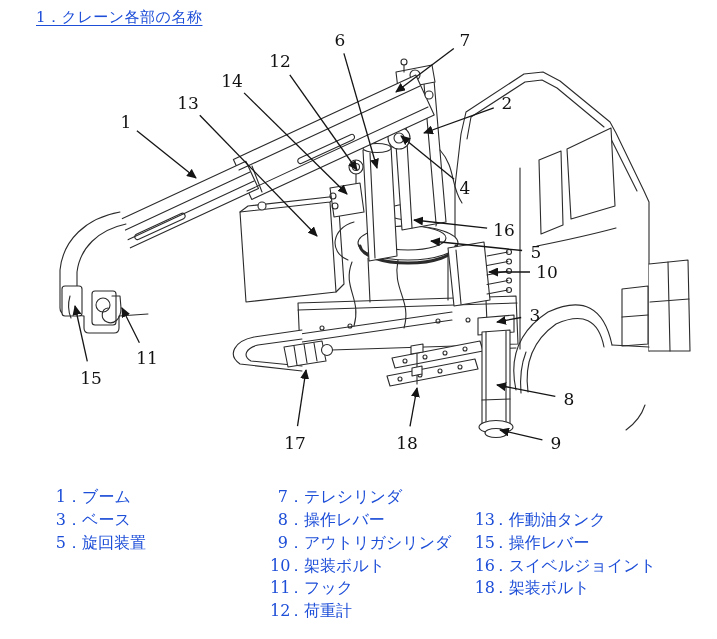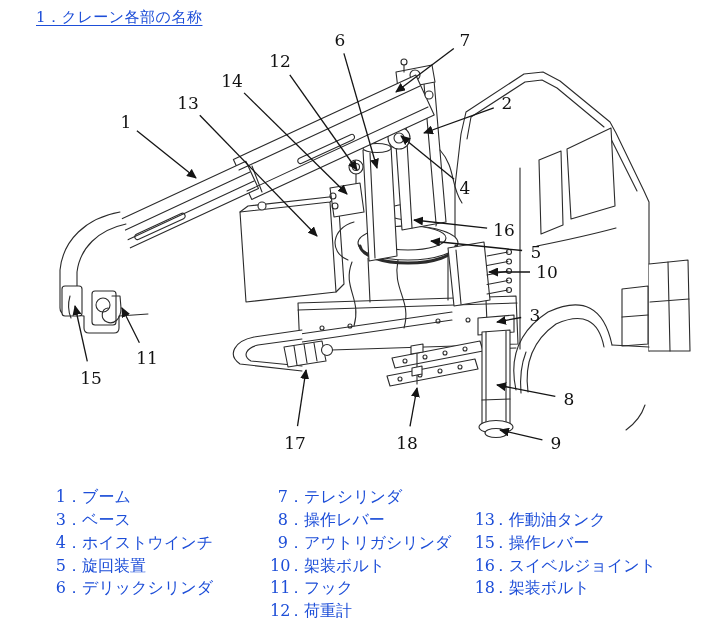--- a/index.html
+++ b/index.html
@@ -275,23 +275,21 @@
           <line x1="410.0" y1="426.3" x2="417" y2="388" class="callout-line" marker-end="url(#arrowhead)"></line>
           <text x="407" y="449" text-anchor="middle" class="callout-num">18</text>
         </g>
       </g>
   </svg>
 
   <div class="legend" id="legend">
       <div class="col col1">
         <div class="legend-item"><span class="lnum">1</span><span class="ldot">．</span><span class="llabel">ブーム</span></div>
         <div class="legend-item"><span class="lnum">3</span><span class="ldot">．</span><span class="llabel">ベース</span></div>
-        <div class="legend-item"><span class="lnum">4</span><span class="ldot">．</span><span class="llabel">ホイストウインチ</span></div>
         <div class="legend-item"><span class="lnum">5</span><span class="ldot">．</span><span class="llabel">旋回装置</span></div>
-        <div class="legend-item"><span class="lnum">6</span><span class="ldot">．</span><span class="llabel">デリックシリンダ</span></div>
       </div>
       <div class="col col2">
         <div class="legend-item"><span class="lnum">7</span><span class="ldot">．</span><span class="llabel">テレシリンダ</span></div>
         <div class="legend-item"><span class="lnum">8</span><span class="ldot">．</span><span class="llabel">操作レバー</span></div>
         <div class="legend-item"><span class="lnum">9</span><span class="ldot">．</span><span class="llabel">アウトリガシリンダ</span></div>
         <div class="legend-item"><span class="lnum">10</span><span class="ldot">．</span><span class="llabel">架装ボルト</span></div>
         <div class="legend-item"><span class="lnum">11</span><span class="ldot">．</span><span class="llabel">フック</span></div>
         <div class="legend-item"><span class="lnum">12</span><span class="ldot">．</span><span class="llabel">荷重計</span></div>
       </div>
       <div class="col col3">

